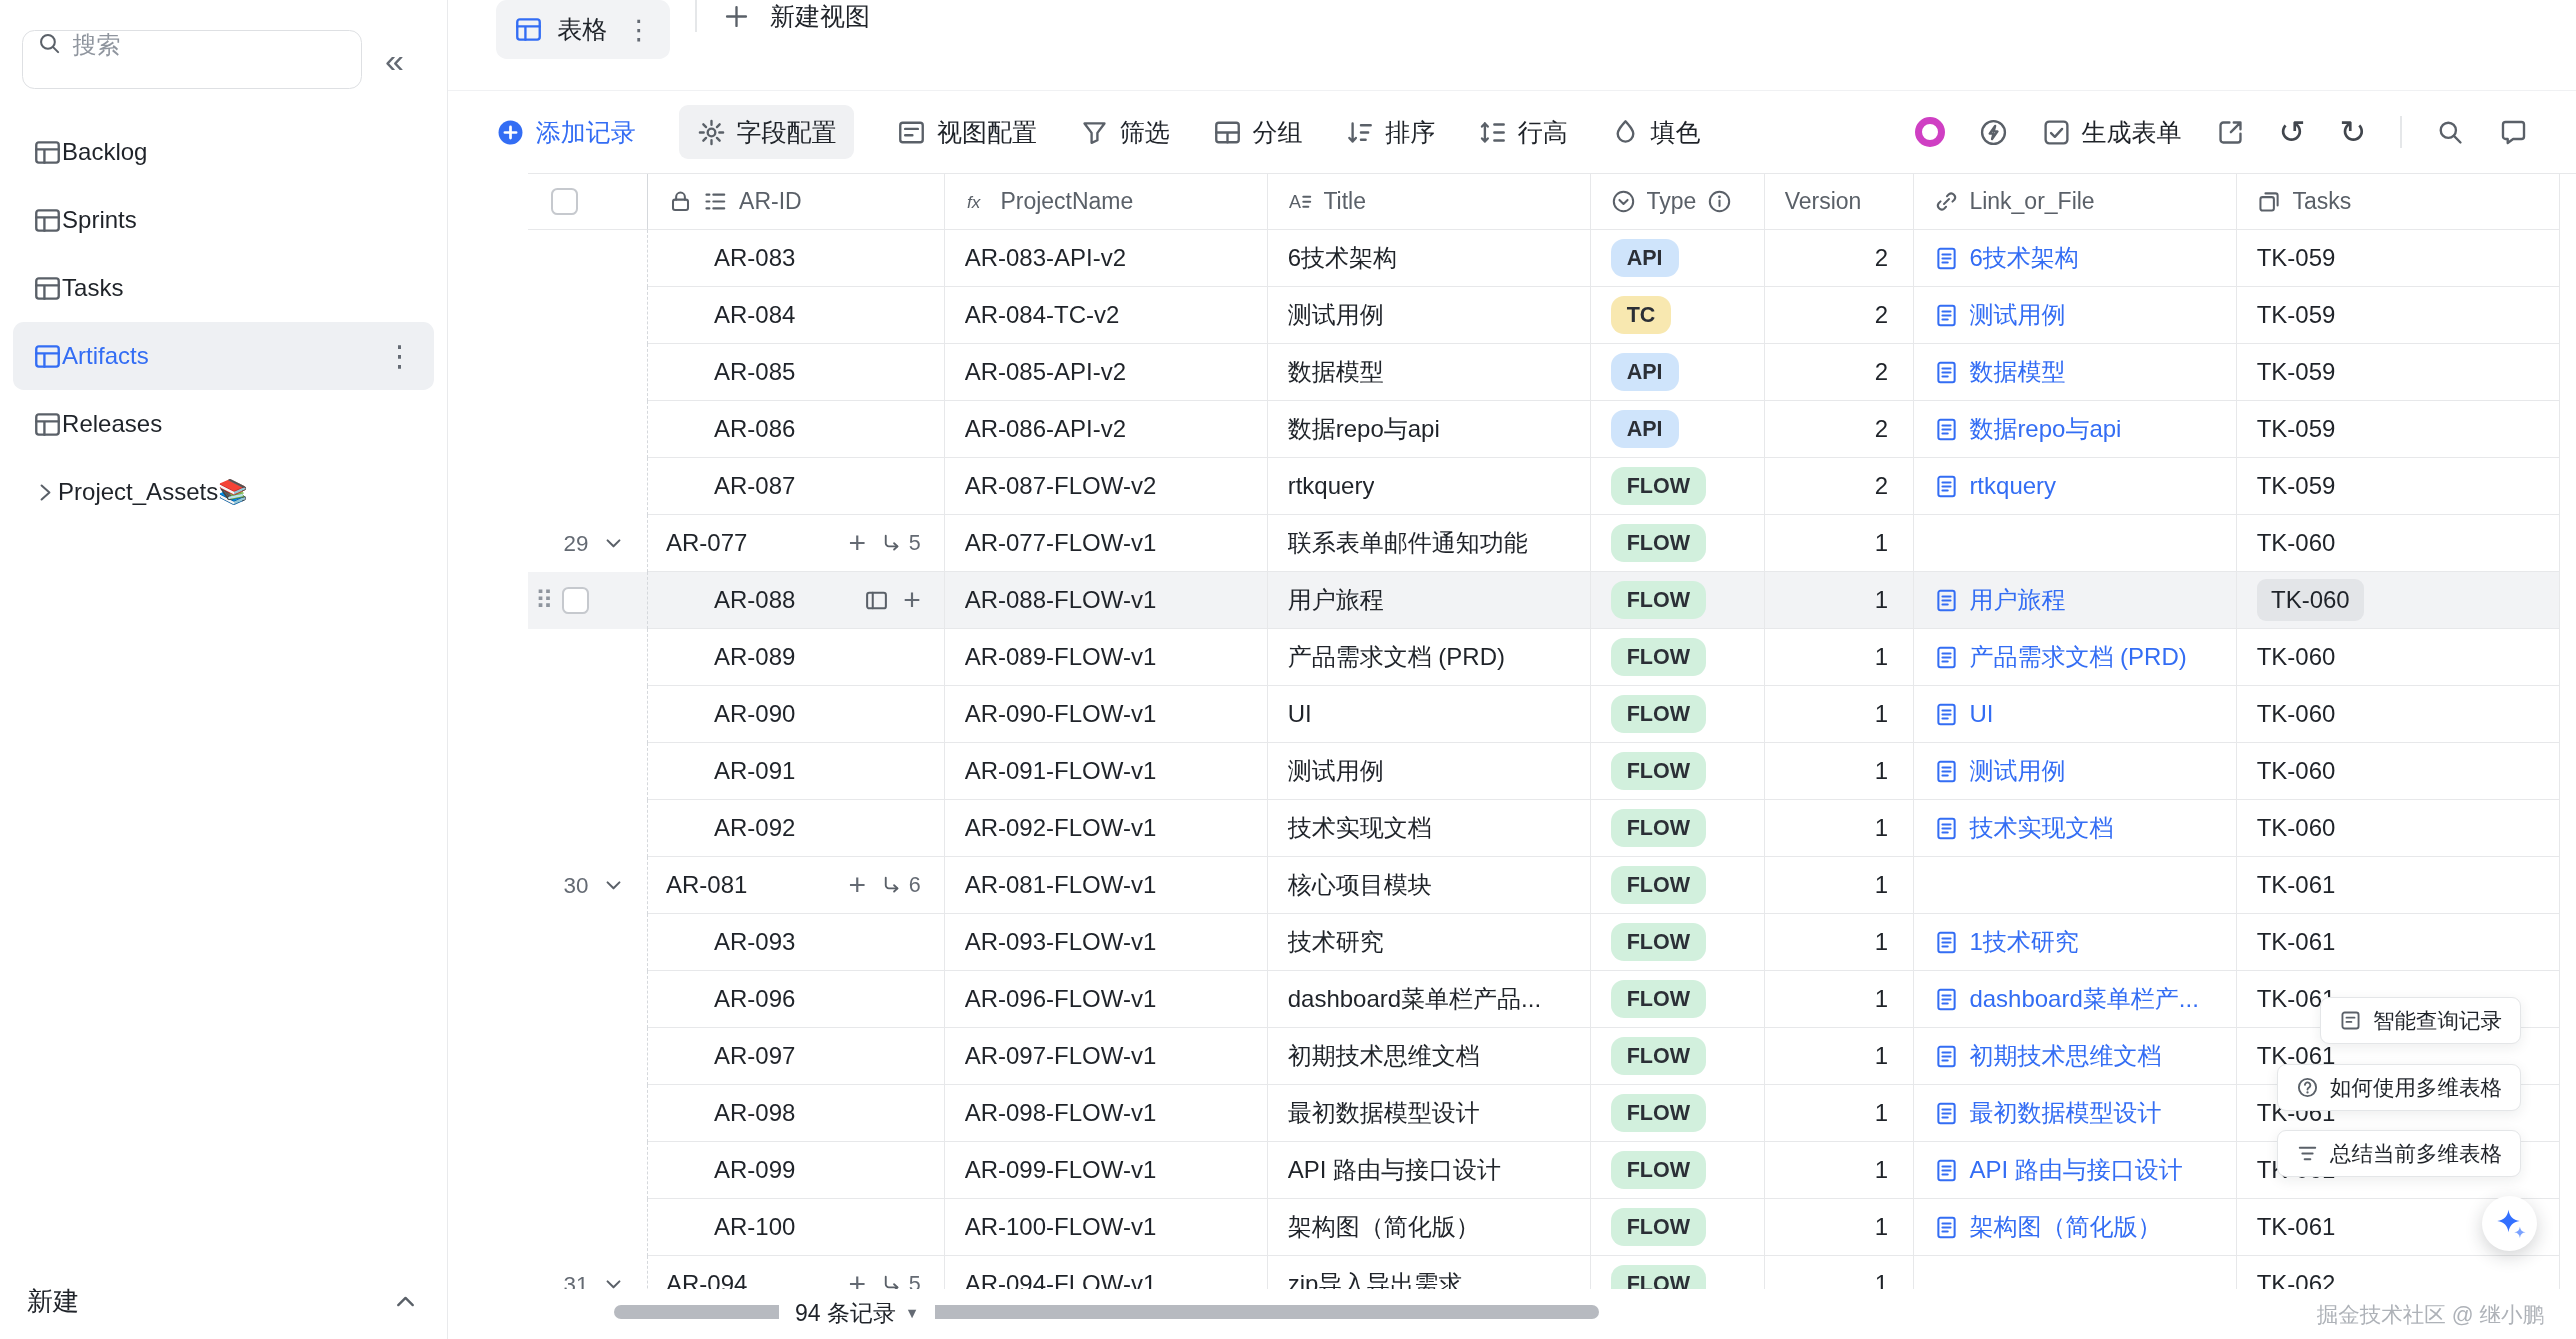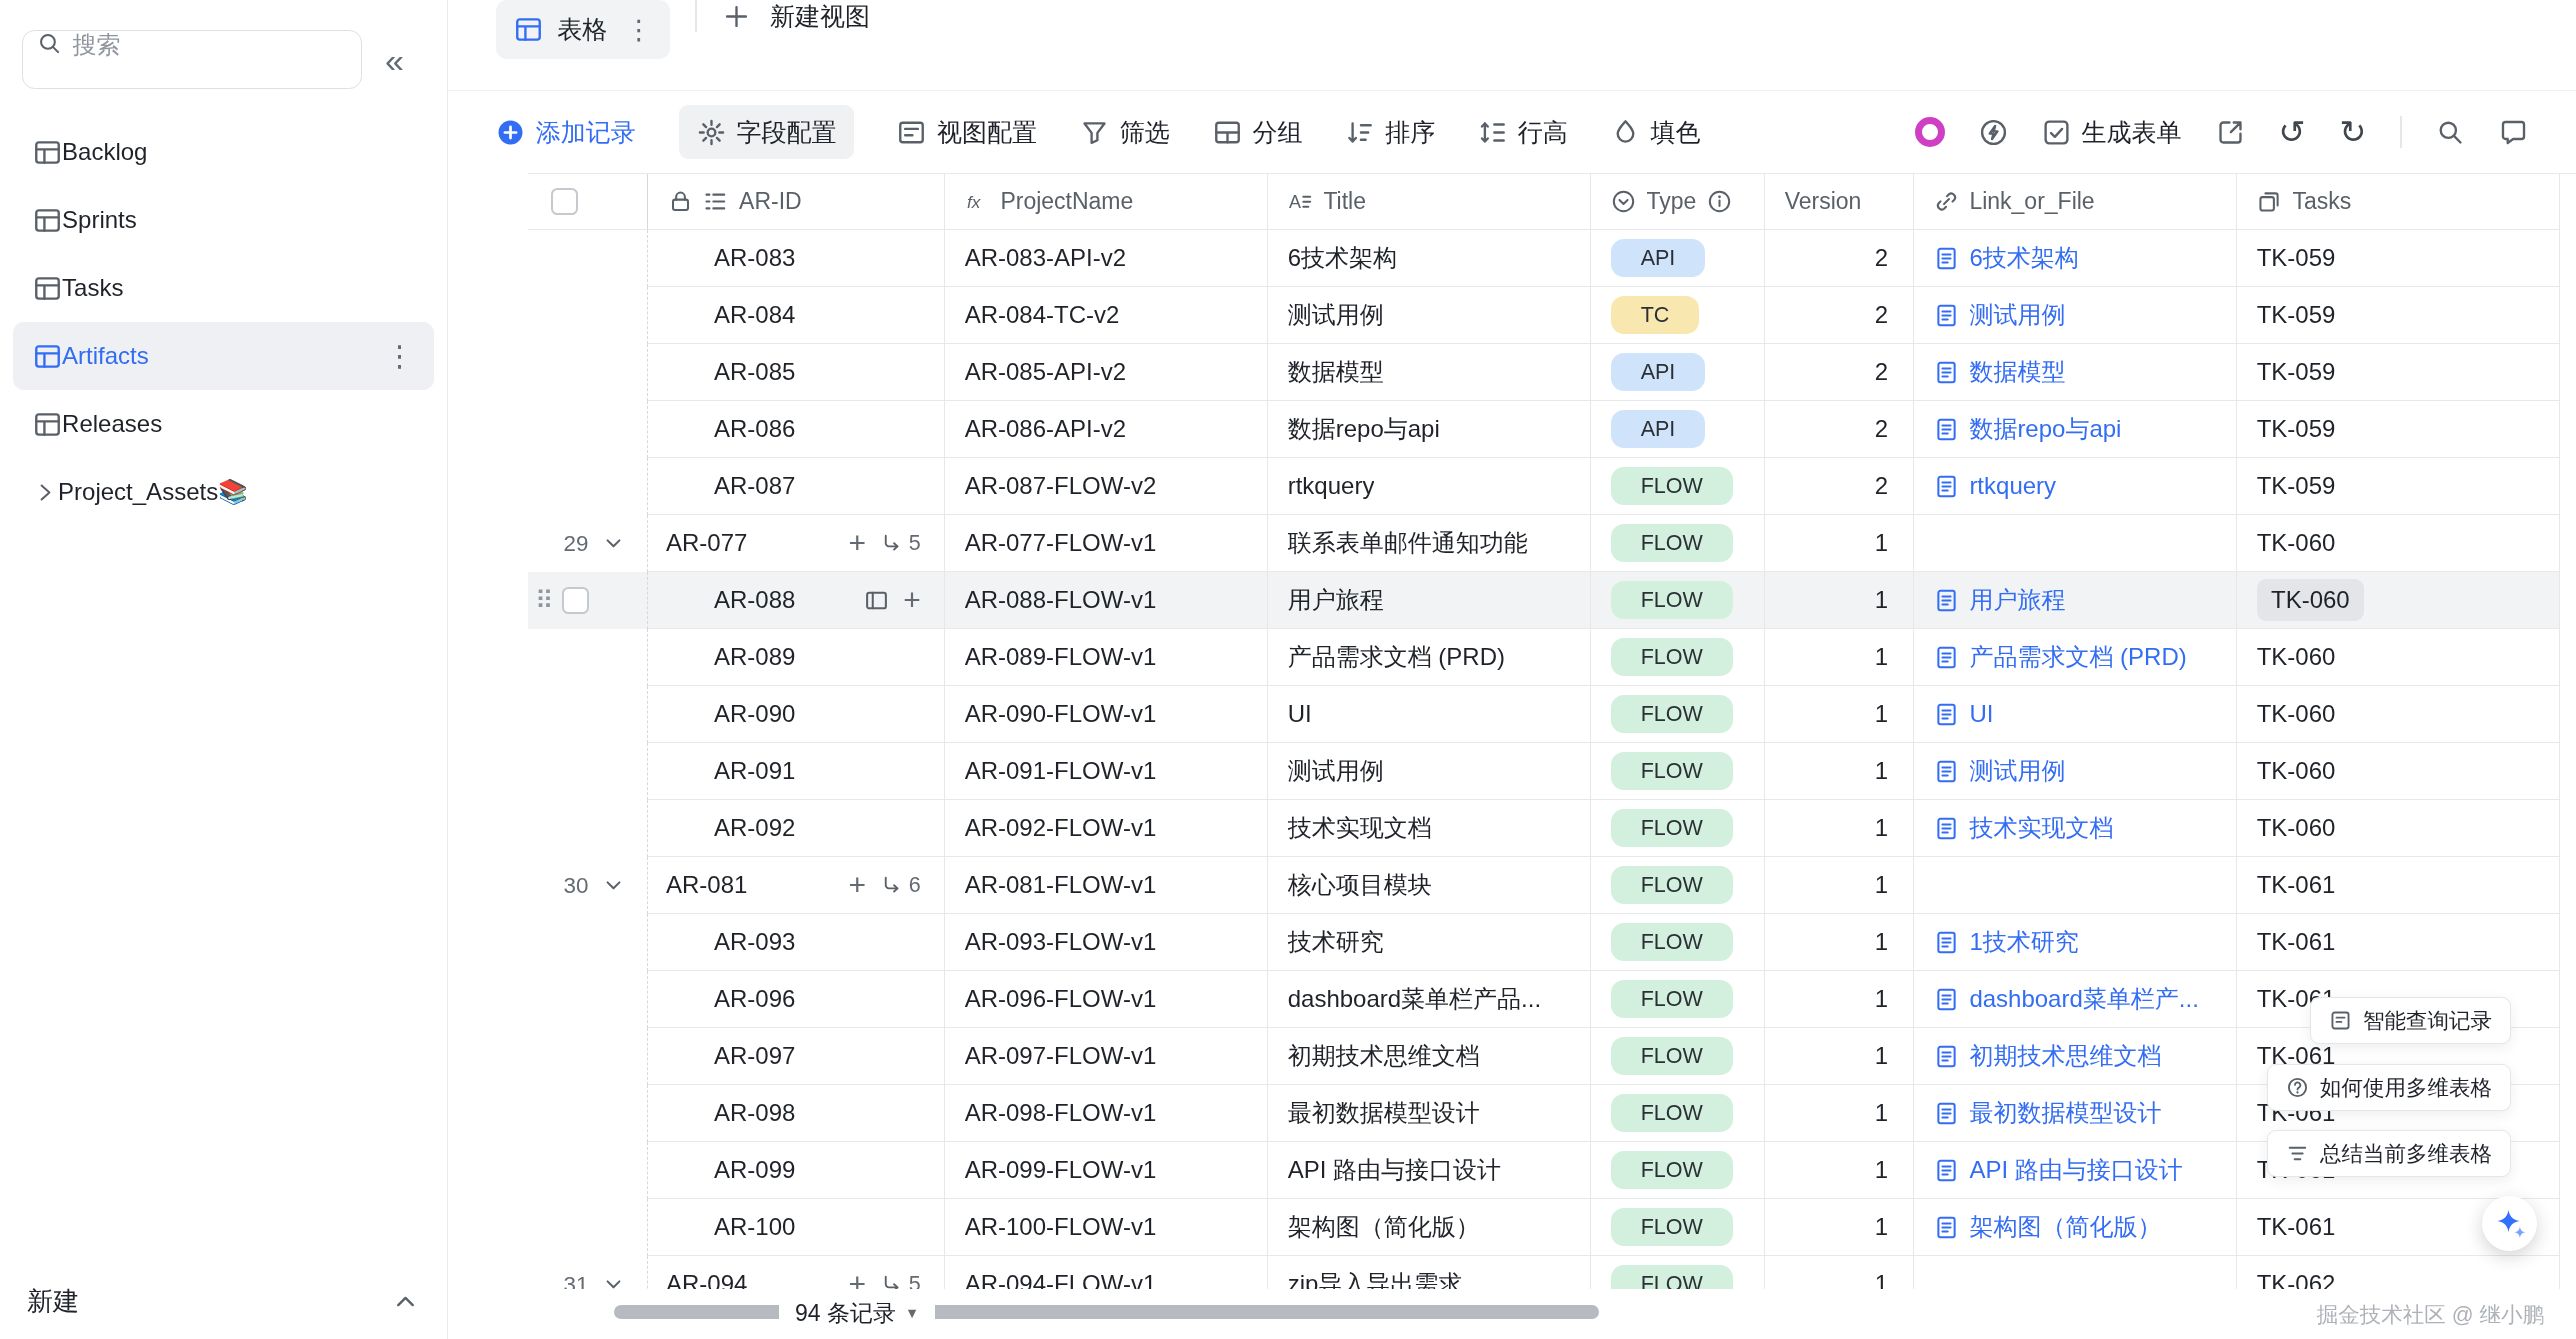--- a/index.html
+++ b/index.html
@@ -58,36 +58,36 @@
   .checkbox{width:27px;height:27px;border:2.2px solid #c6c9ce;border-radius:6.3px;background:#fff;flex:none}
   .row.hov .cell{background:#f2f3f5}
   .cell.ar{padding-left:66px}
   .row.grp .cell.ar{padding-left:18px}
   .row.hov .cell.gutter{padding-left:7.2px;gap:10.7px}
   .gnum{font-size:22.4px;color:#646a73;margin-left:12.5px}
   .drag{font-size:25px;color:#8f959e;letter-spacing:-2.7px}
   .ar-ctl{margin-left:auto;display:flex;align-items:center;gap:14.3px;padding-right:3.6px}
   .plus{font-size:30px;color:#646a73;line-height:1}
   .subcnt{display:flex;align-items:center;gap:5.4px;color:#646a73;font-size:21.5px}
-  .badge{display:inline-flex;align-items:center;height:38px;padding:0 30px;border-radius:13px;font-size:21.5px;color:#2b2f36;font-weight:400}
+  .badge{display:inline-flex;align-items:center;height:38px;padding:0 16px;border-radius:13px;font-size:21.5px;color:#2b2f36;font-weight:700}
   .ver{justify-content:flex-end;padding-right:25px}
   .linkwrap{display:flex;align-items:center;gap:10.7px;color:#336df4;min-width:0}
   .linktext{overflow:hidden;text-overflow:ellipsis;white-space:nowrap}
   .ell{overflow:hidden;text-overflow:ellipsis}
   .task.pill{background:#e3e5e8;border-radius:9px;padding:7.2px 14.3px}
 
   
   .footer{height:50px;flex:none;position:relative;background:#fff}
   .hscroll{position:absolute;left:166px;top:16px;width:985px;height:14.3px;border-radius:7.2px;background:#b7bac0;z-index:1}
   .reccount{position:absolute;left:331px;top:5.4px;height:38px;background:#fff;padding:0 16px;display:flex;align-items:center;gap:9px;font-size:23px;z-index:2}
   .reccount .caret{font-size:14.3px;color:#646a73}
   .watermark{position:absolute;right:32px;top:10.7px;font-size:21.5px;color:#aeb2b8;z-index:2}
 
   
-  .assistant{position:absolute;right:65px;top:997px;display:flex;flex-direction:column;align-items:flex-end;gap:19.7px;z-index:6}
+  .assistant{position:absolute;right:55px;top:997px;display:flex;flex-direction:column;align-items:flex-end;gap:19.7px;z-index:6}
   .assist-btn{display:flex;align-items:center;gap:10.7px;height:47px;padding:0 18px;background:#fff;border:1.8px solid #e4e6e8;border-radius:9px;box-shadow:0 3.6px 12.5px rgba(31,35,41,.08);font-size:21.5px;color:#1f2329;white-space:nowrap}
   .fab{position:absolute;right:39px;top:1196px;width:55px;height:55px;border-radius:50%;background:#fff;box-shadow:0 5.4px 18px rgba(31,35,41,.2);display:flex;align-items:center;justify-content:center;z-index:6}
   .fab-star{width:36px;height:36px}
 </style>
 </head>
 <body>
 
 <div class="app">
 
   <aside class="sidebar">

